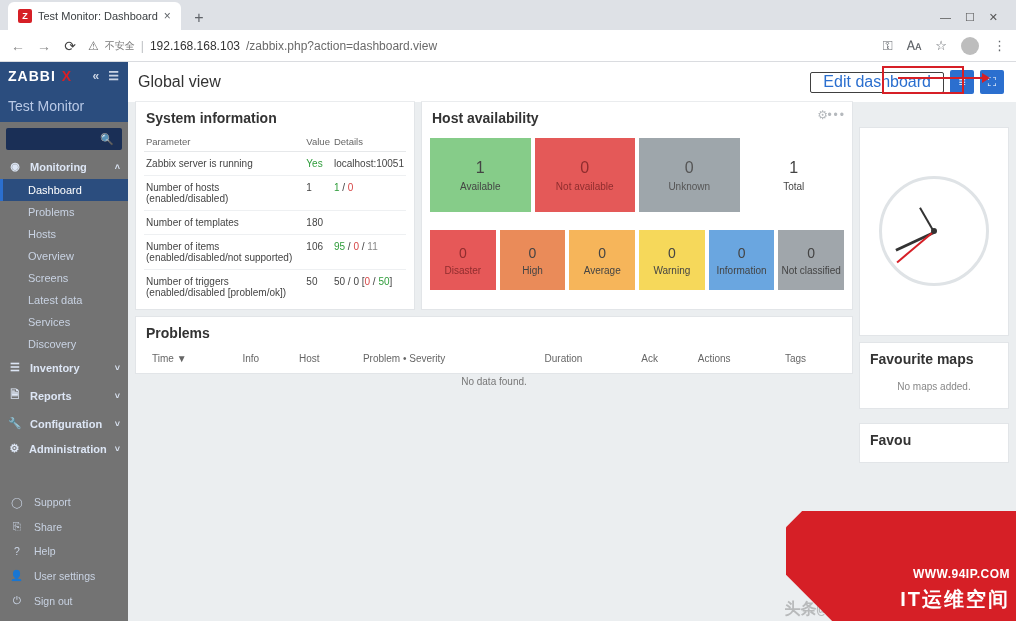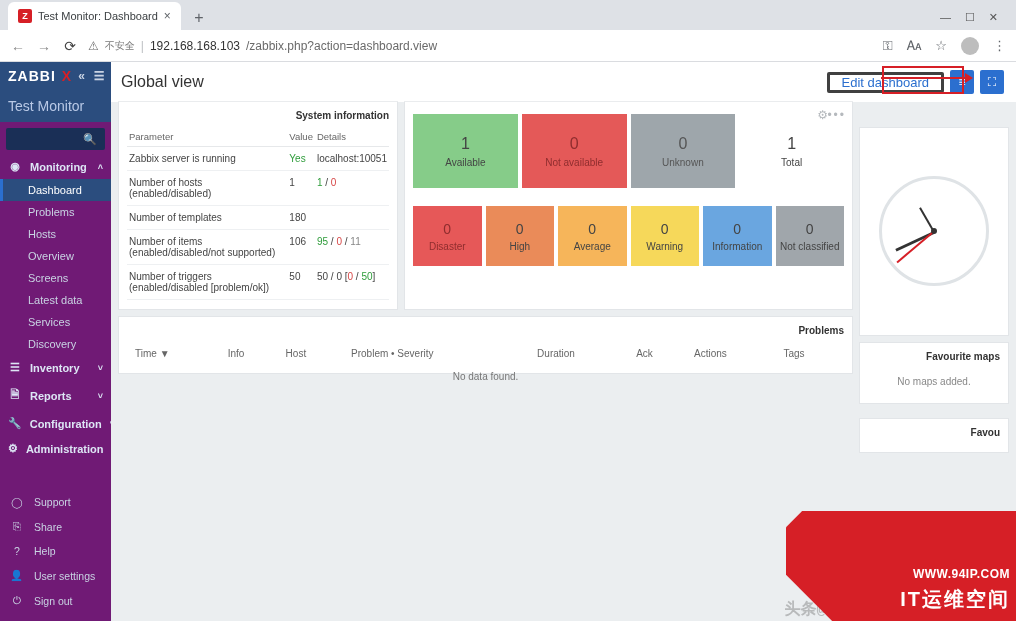--- a/index.html
+++ b/index.html
@@ -19,56 +19,56 @@
   .addr { display: flex; align-items: center; gap: 6px; flex: 1; font-size: 12px; color: #6a6a6a; }
   .addr .warn { color: #7a7a7a; font-size: 10px; }
   .addr-host { color: #333; }
   .addr-actions { margin-left: auto; display: flex; gap: 14px; align-items: center; color: #5f6368; font-size: 13px; }
   .avatar { width: 18px; height: 18px; border-radius: 50%; background: #bdbdbd; }
 
   
   .page { display: flex; height: 559px; }
 
   
-  .sidebar { width: 111px; background: #701a75; color: #c9d3e3; display: flex; flex-direction: column; font-size: 11px; position: relative; }
+  .sidebar { width: 128px; background: #737373; color: #c9d3e3; display: flex; flex-direction: column; font-size: 11px; position: relative; }
   .sb-top { background: #2b4d7e; padding: 6px 8px 8px 8px; }
   .logo-row { display: flex; align-items: center; gap: 6px; color: #fff; font-weight: bold; letter-spacing: 1px; font-size: 14px; }
   .logo-x { color: #d61f26; }
   .collapse { color: #c9d3e3; font-size: 12px; margin-left: auto; }
   .sb-host { font-size: 14px; color: #b9c9e6; margin-top: 14px; }
   .sb-search { margin: 6px 6px 4px 6px; background: #1a2f56; height: 22px; border-radius: 2px; display: flex; align-items: center; justify-content: flex-end; padding-right: 8px; color: #7f93b8; }
 
   .sb-sect { display: flex; align-items: center; padding: 6px 8px; color: #dde6f5; font-weight: bold; gap: 8px; font-size: 11px; }
   .sb-sect .caret { margin-left: auto; font-size: 9px; }
   .sb-item { display: block; padding: 5px 8px 5px 28px; color: #c9d3e3; }
   .sb-item.active { background: #2b4d7e; border-left: 3px solid #2b6fcf; padding-left: 25px; color: #fff; }
   .sb-bottom { margin-top: auto; padding-bottom: 8px; }
   .sb-bottom .sb-link { display: flex; align-items: center; gap: 10px; padding: 6px 10px; color: #c9d3e3; font-size: 10.5px; }
   .sb-icon { width: 14px; display: inline-flex; justify-content: center; }
 
   
   .main { flex: 1; background: #fff; display: flex; flex-direction: column; position: relative; }
   .main-head { height: 40px; display: flex; align-items: center; padding: 0 12px 0 10px; }
   .main-title { font-size: 16px; color: #333; }
-  .edit-btn { margin-left: auto; border: 3px solid #404040; color: #2b6fcf; background: #fff; height: 21px; padding: 0 12px; font-size: 13px; border-radius: 2px; }
+  .edit-btn { margin-left: auto; border: 1px solid #404040; color: #2b6fcf; background: #fff; height: 21px; padding: 0 12px; font-size: 16px; border-radius: 2px; }
   .red-annot { position: absolute; border: 2px solid #d61f26; top: 4px; right: 52px; width: 82px; height: 28px; }
   .red-arrow { position: absolute; top: 15px; left: 770px; width: 90px; height: 4px; }
   .red-arrow::before { content: ""; display: block; width: 90px; height: 2px; background: #d61f26; }
   .red-arrow::after { content: ""; position: absolute; right: -2px; top: -4px; border-left: 8px solid #d61f26; border-top: 5px solid transparent; border-bottom: 5px solid transparent; }
   .sq-btn { width: 24px; height: 24px; background: #2b6fcf; color: #fff; display: flex; align-items: center; justify-content: center; margin-left: 6px; border-radius: 2px; font-size: 12px; }
 
   .content { flex: 1; background: #ebeef0; padding: 0 8px 8px 8px; display: flex; gap: 8px; align-items: flex-start; }
   .col-left-stack { flex: 1; display: flex; flex-direction: column; gap: 8px; }
   .row-top { display: flex; gap: 8px; }
   .panel { background: #fff; padding: 6px 8px 8px 8px; box-shadow: 0 0 0 1px rgba(220,223,226,.6); }
   .sys-panel { width: 278px; height: 207px; overflow: hidden; display: flex; flex-direction: column; }
   .bc { padding: 4px 2px 6px 2px; font-size: 10px; }
   .bc a { color: #2b6fcf; text-decoration: none; }
   .bc .sep { color: #888; margin: 0 4px; }
-  .panel-title { font-weight: bold; font-size: 10px; color: #333; padding: 2px 0 6px 2px; text-align: right; }
+  .panel-title { font-weight: bold; font-size: 14px; color: #333; padding: 2px 0 6px 2px; }
   table.sys { width: 100%; border-collapse: collapse; font-size: 10px; color: #444; }
   table.sys th { text-align: left; color: #666; font-weight: normal; border-bottom: 1px solid #e6e8ea; padding: 4px 2px; font-size: 9.5px; }
   table.sys td { border-bottom: 1px solid #eef0f2; padding: 6px 2px; vertical-align: top; }
   .green { color: #2e9c3a; }
   .red { color: #d64545; }
 
   .avail-panel { flex: 1; position: relative; }
   .gear { position: absolute; top: 6px; right: 24px; color: #b5b9bd; font-size: 12px; }
   .dots { position: absolute; top: 6px; right: 6px; color: #b5b9bd; font-size: 12px; letter-spacing: 2px; }
   .tiles { display: flex; gap: 4px; margin-top: 6px; }
@@ -285,20 +285,21 @@
                       <td>1</td>
                     </tr>
                   </tbody>
             </table>
             </div>
           </div>
 
           <div class="panel avail-panel">
             <span class="gear">⚙</span>
             <span class="dots">•••</span>
+            <div class="panel-title">Host availability</div>
             <div class="tiles" id="avail-top">
                 <div class="tile t-green">
                   <div class="n">1</div>
                   <div>Available</div>
                 </div>
                 <div class="tile t-red">
                   <div class="n">0</div>
                   <div>Not available</div>
                 </div>
                 <div class="tile t-grey">

